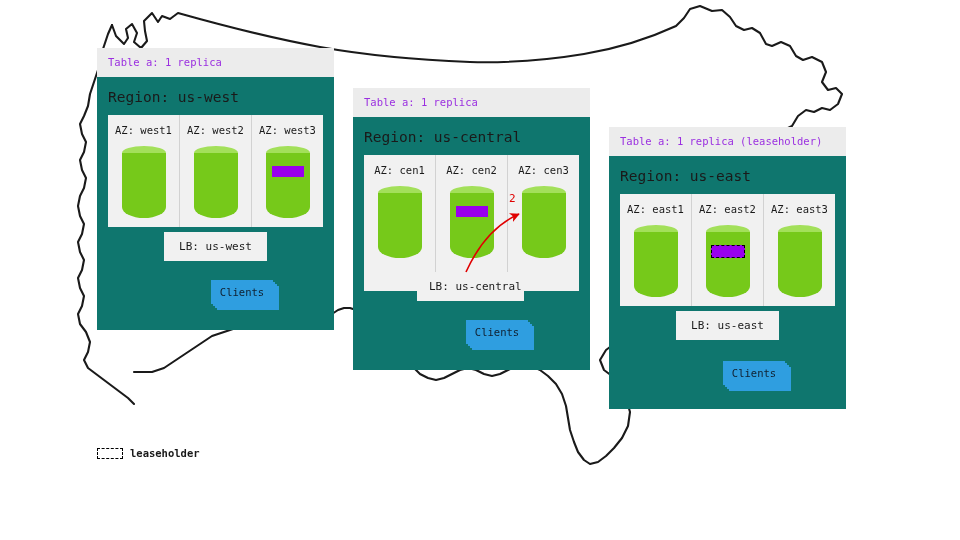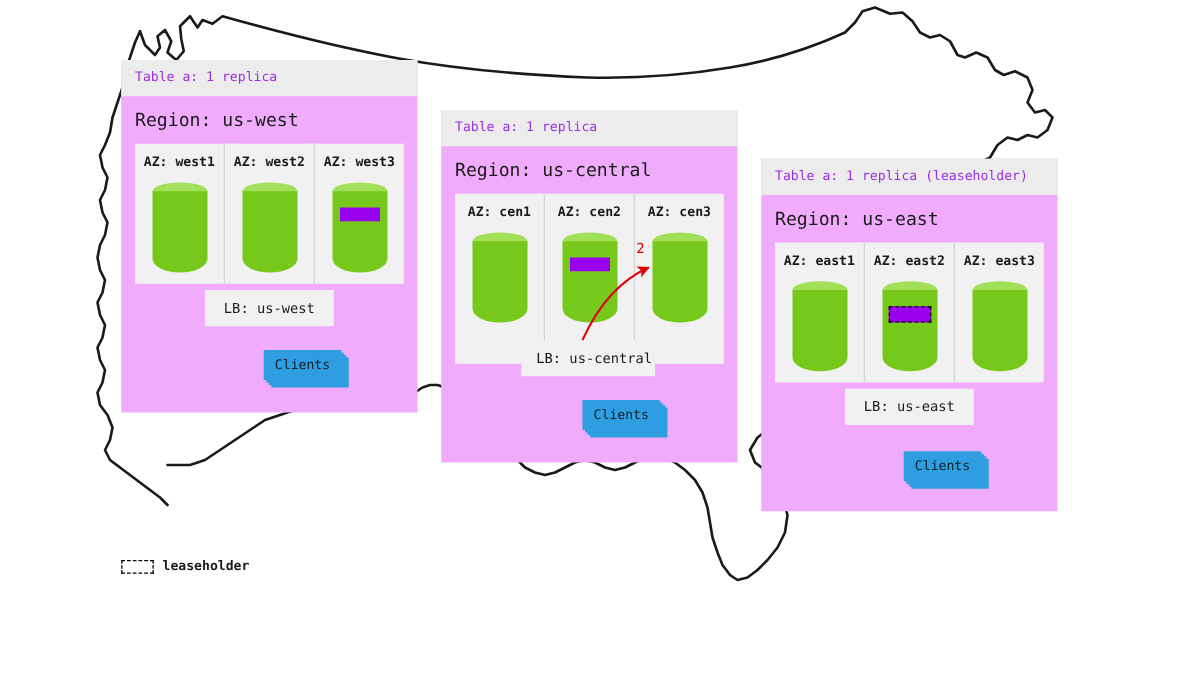--- a/index.html
+++ b/index.html
@@ -28,21 +28,21 @@
   #map-layer {
     position: absolute;
     left: 0; top: 0;
     width: 960px; height: 540px;
     pointer-events: none;
   }
 
   
   .region-panel {
     position: absolute;
-    background: #f0abfc;
+    background: #0f766e;
     box-sizing: border-box;
   }
   .table-banner {
     background: #ececec;
     color: #9b30e0;
     font-size: 10.5px;
     line-height: 1;
     padding: 9px 0 9px 11px;
     letter-spacing: 0px;
     white-space: nowrap;
@@ -54,21 +54,20 @@
     line-height: 1;
     white-space: nowrap;
   }
 
   .az-strip {
     position: relative;
     margin: 0 11px;
     background: #f1f1f1;
     display: flex;
     box-sizing: border-box;
-    font-weight: bold;
   }
   .az-cell {
     flex: 1 1 0;
     position: relative;
     box-sizing: border-box;
     border-right: 1px solid #d2d2d2;
     display: flex;
     flex-direction: column;
     align-items: center;
   }

